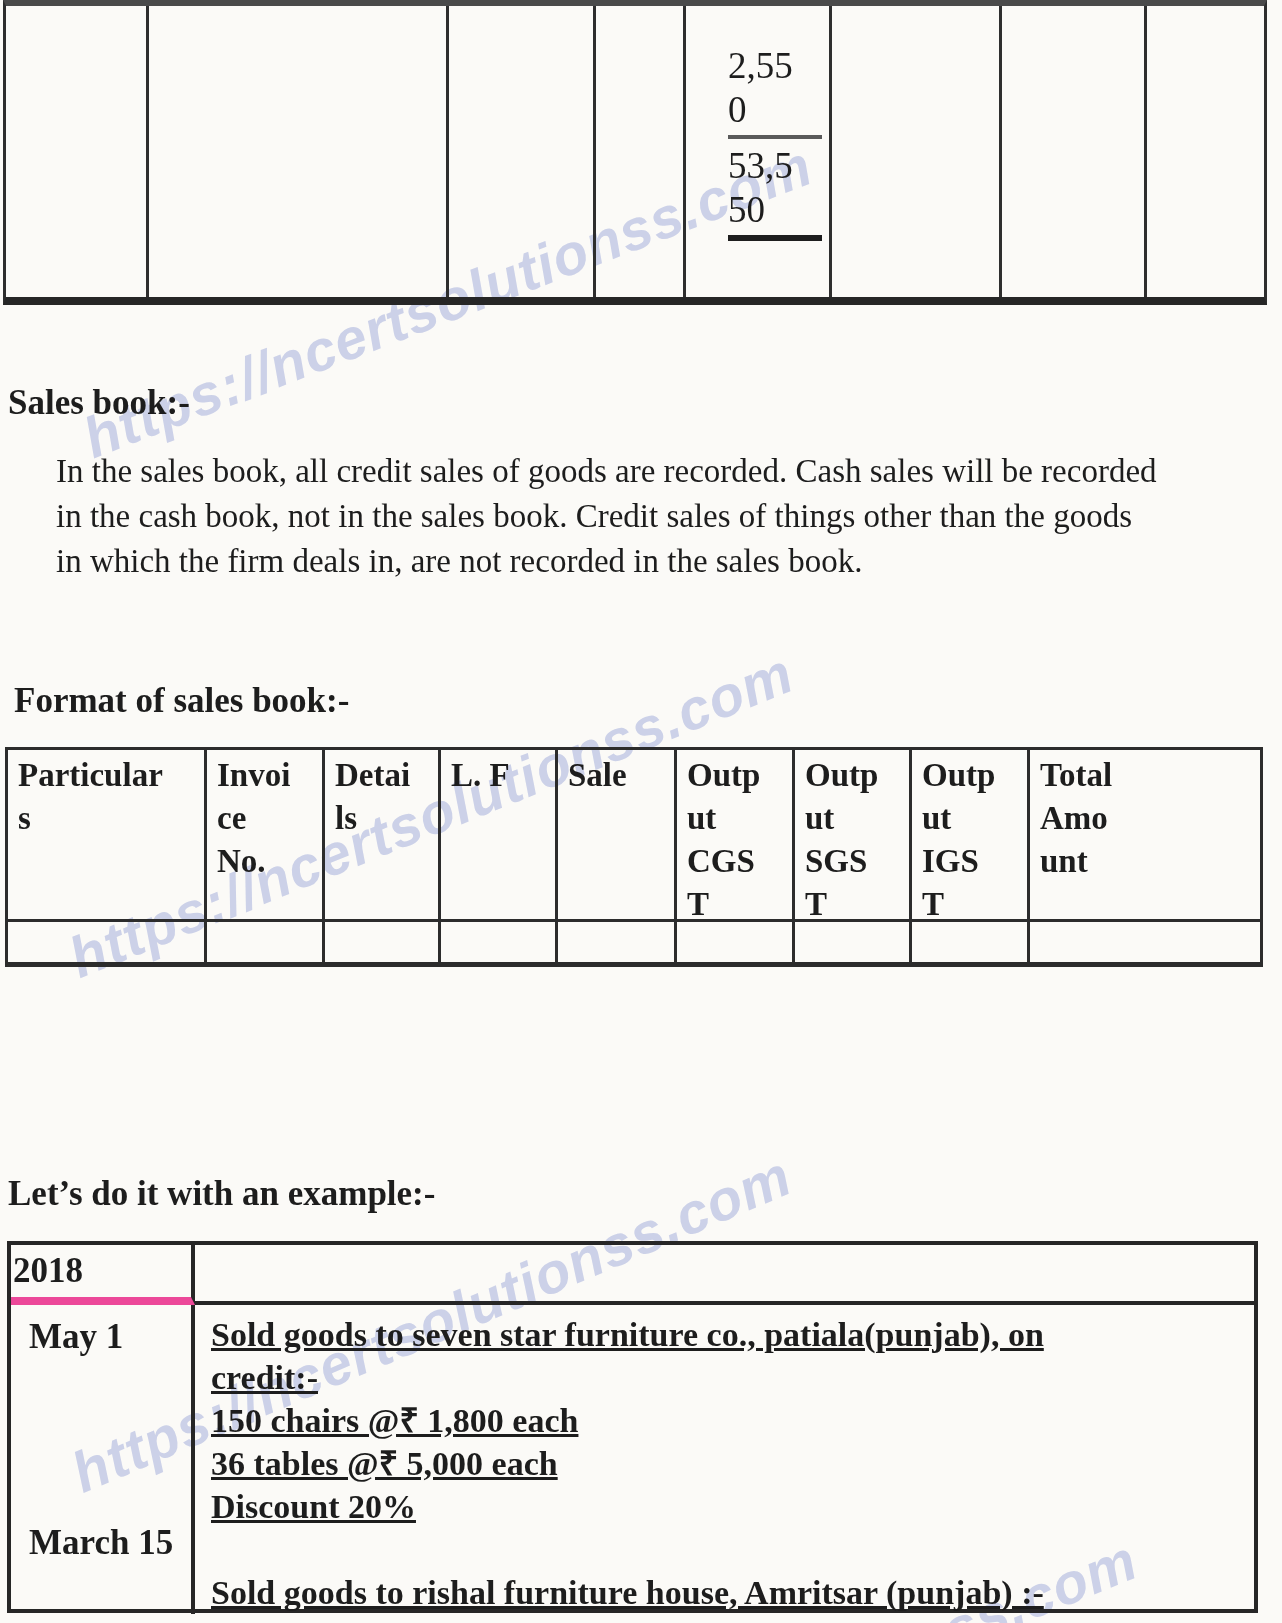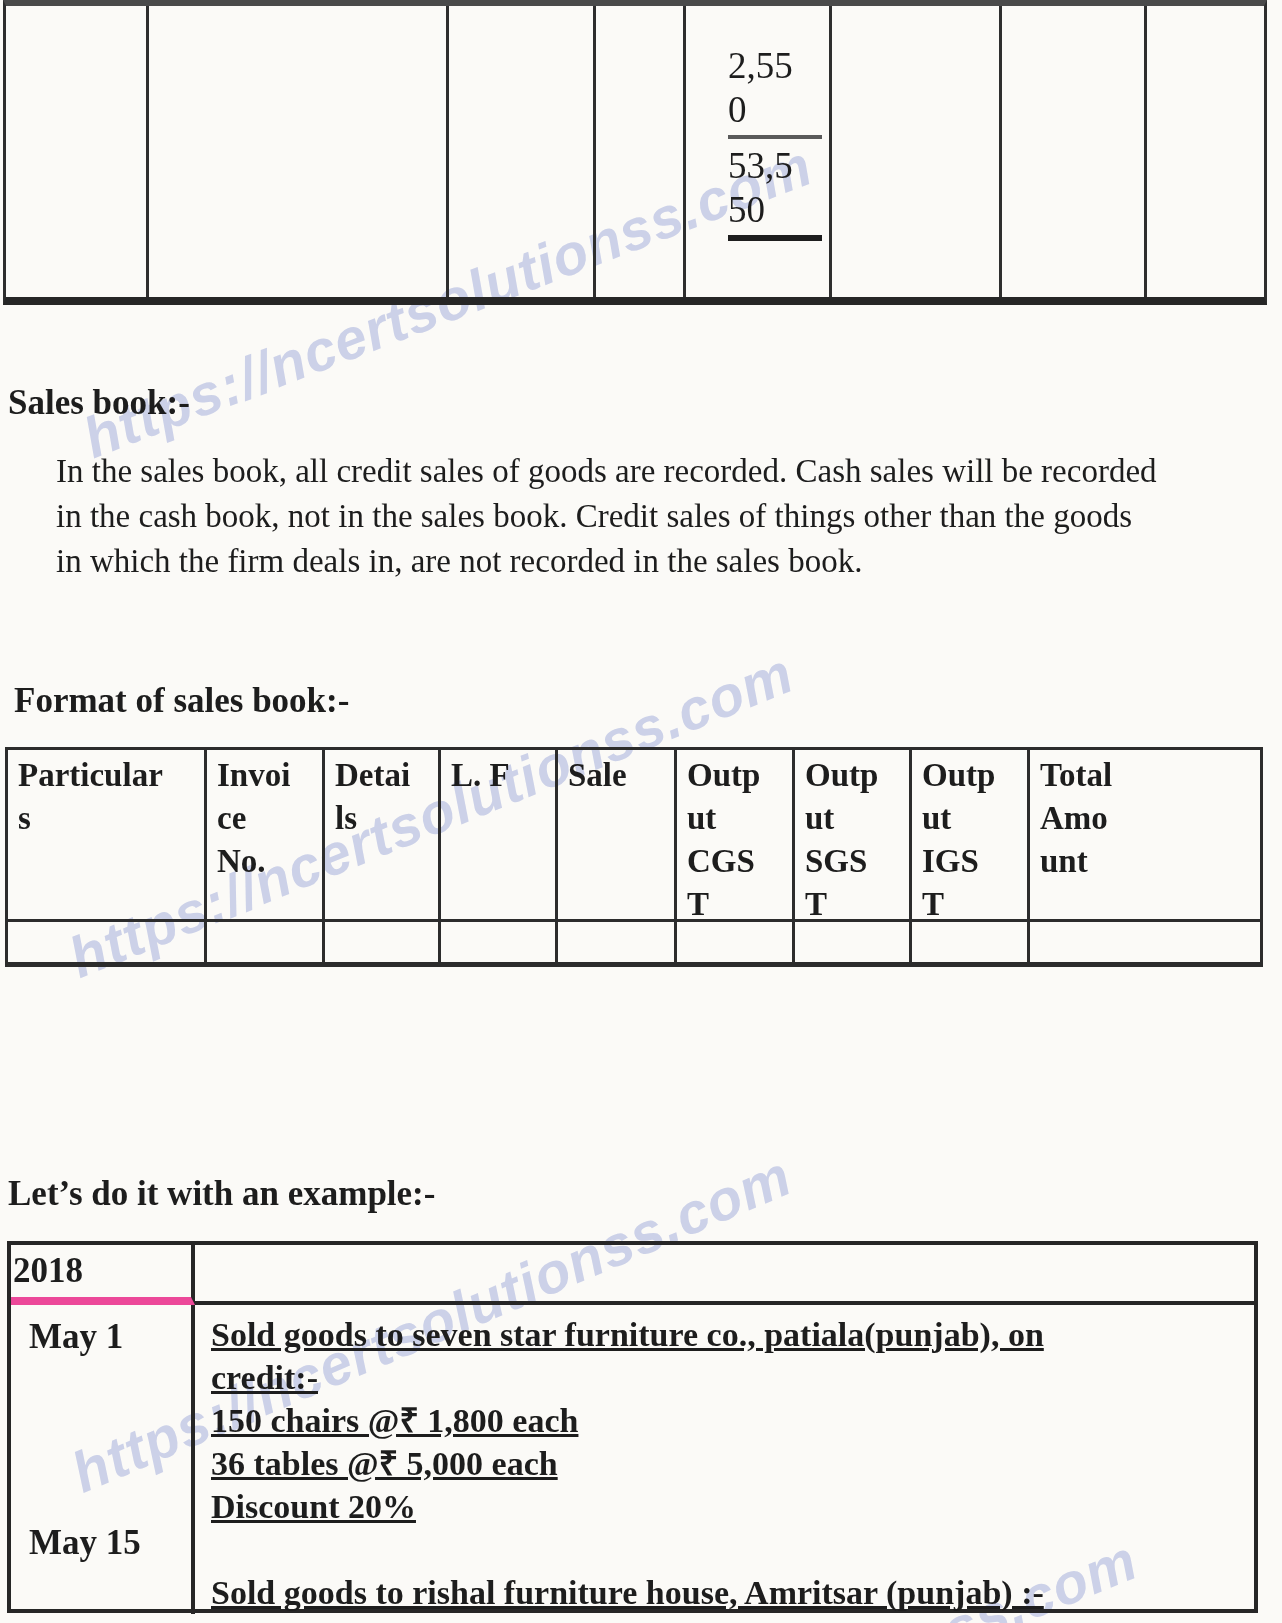--- a/index.html
+++ b/index.html
@@ -175,21 +175,21 @@
       <div class="fbody"></div>
     </div>
   </div>
 
   <div class="h h-example">Let’s do it with an example:-</div>
   <div class="t3">
     <div class="ec ec-year">2018</div>
     <div class="ec ec-blank"></div>
     <div class="ec ec-dates">
       <div>May 1</div>
-      <div class="date2">May 15</div>
+      <div class="date2">March 15</div>
     </div>
     <div class="ec ec-entry">Sold goods to seven star furniture co., patiala(punjab), on
 credit:-
 150 chairs @₹ 1,800 each
 36 tables @₹ 5,000 each
 Discount 20%
 
 Sold goods to rishal furniture house, Amritsar (punjab) :-</div>
   </div>
 

